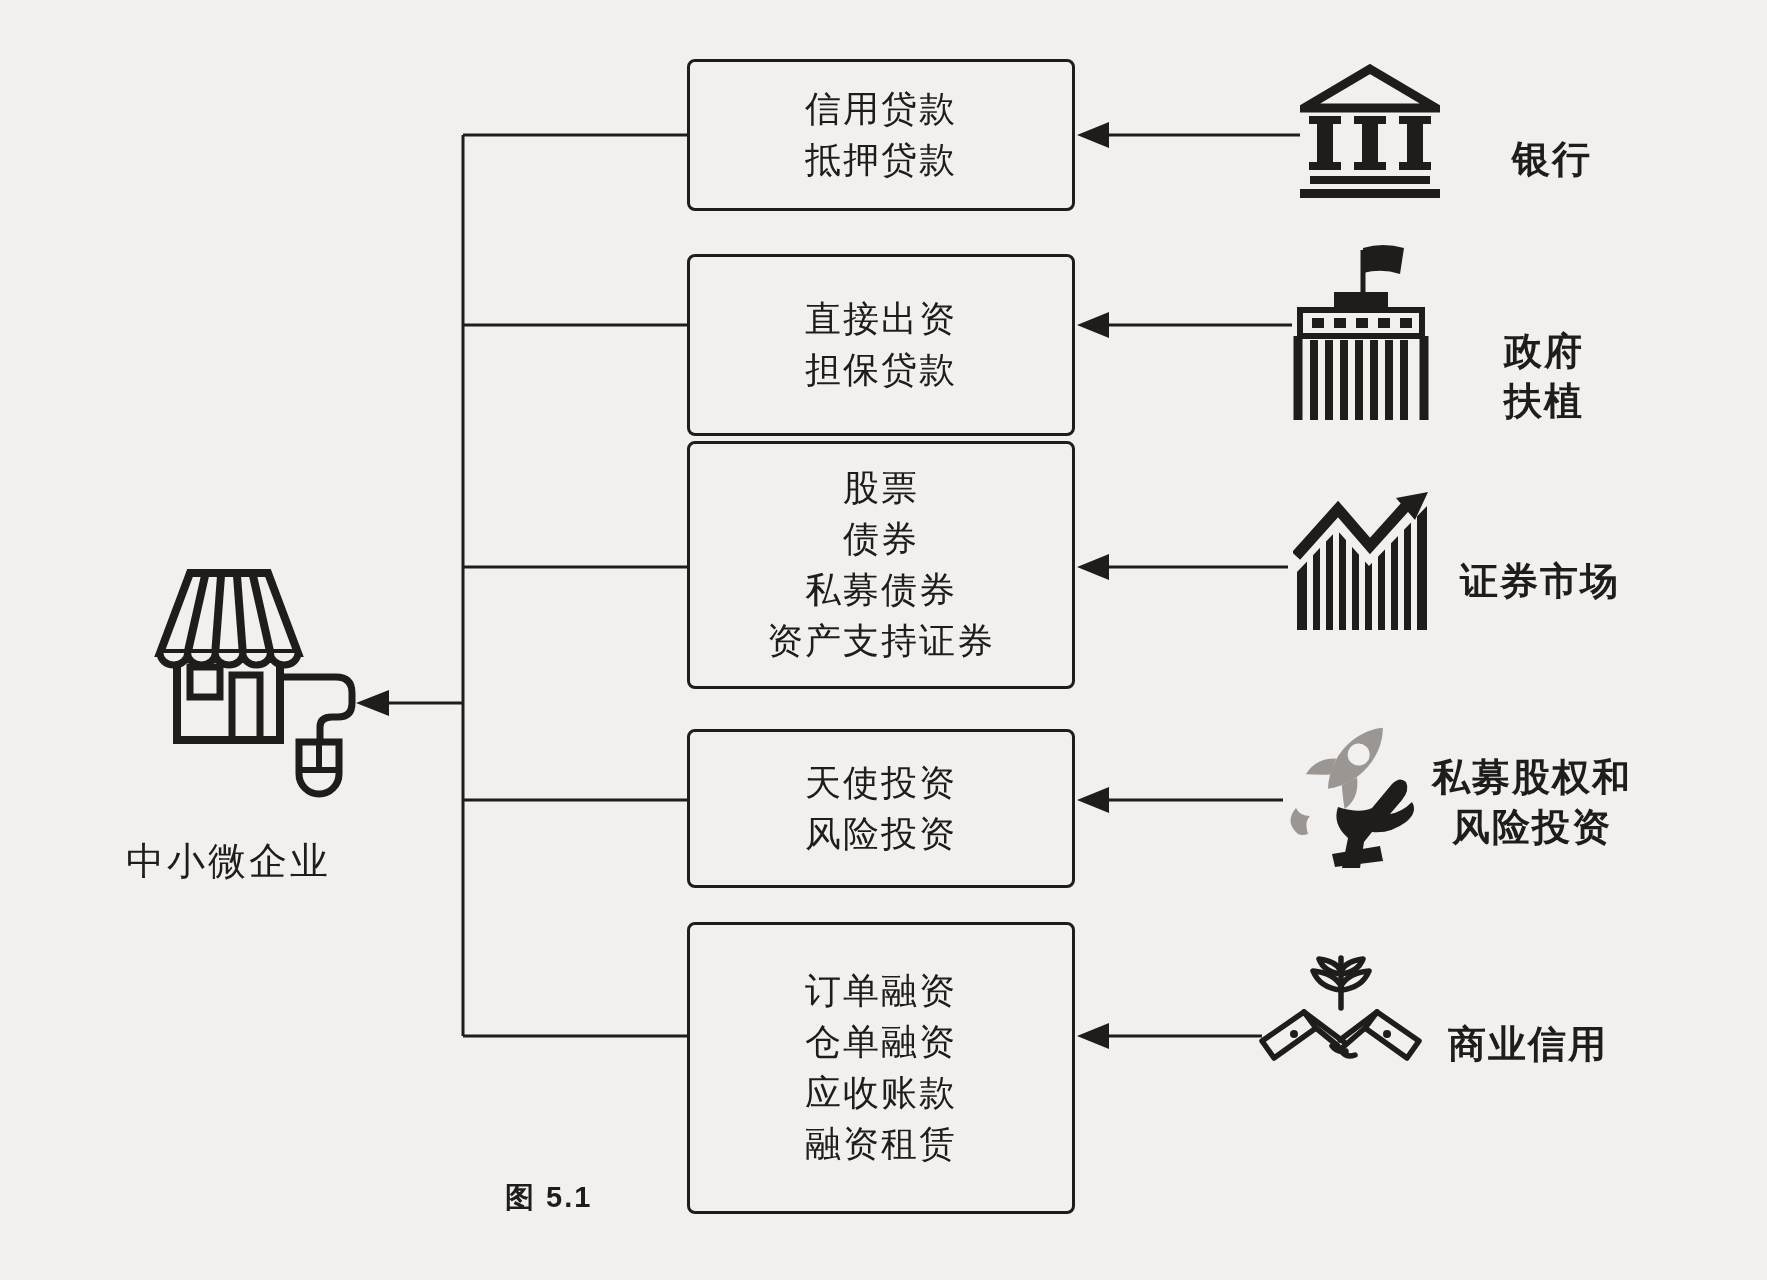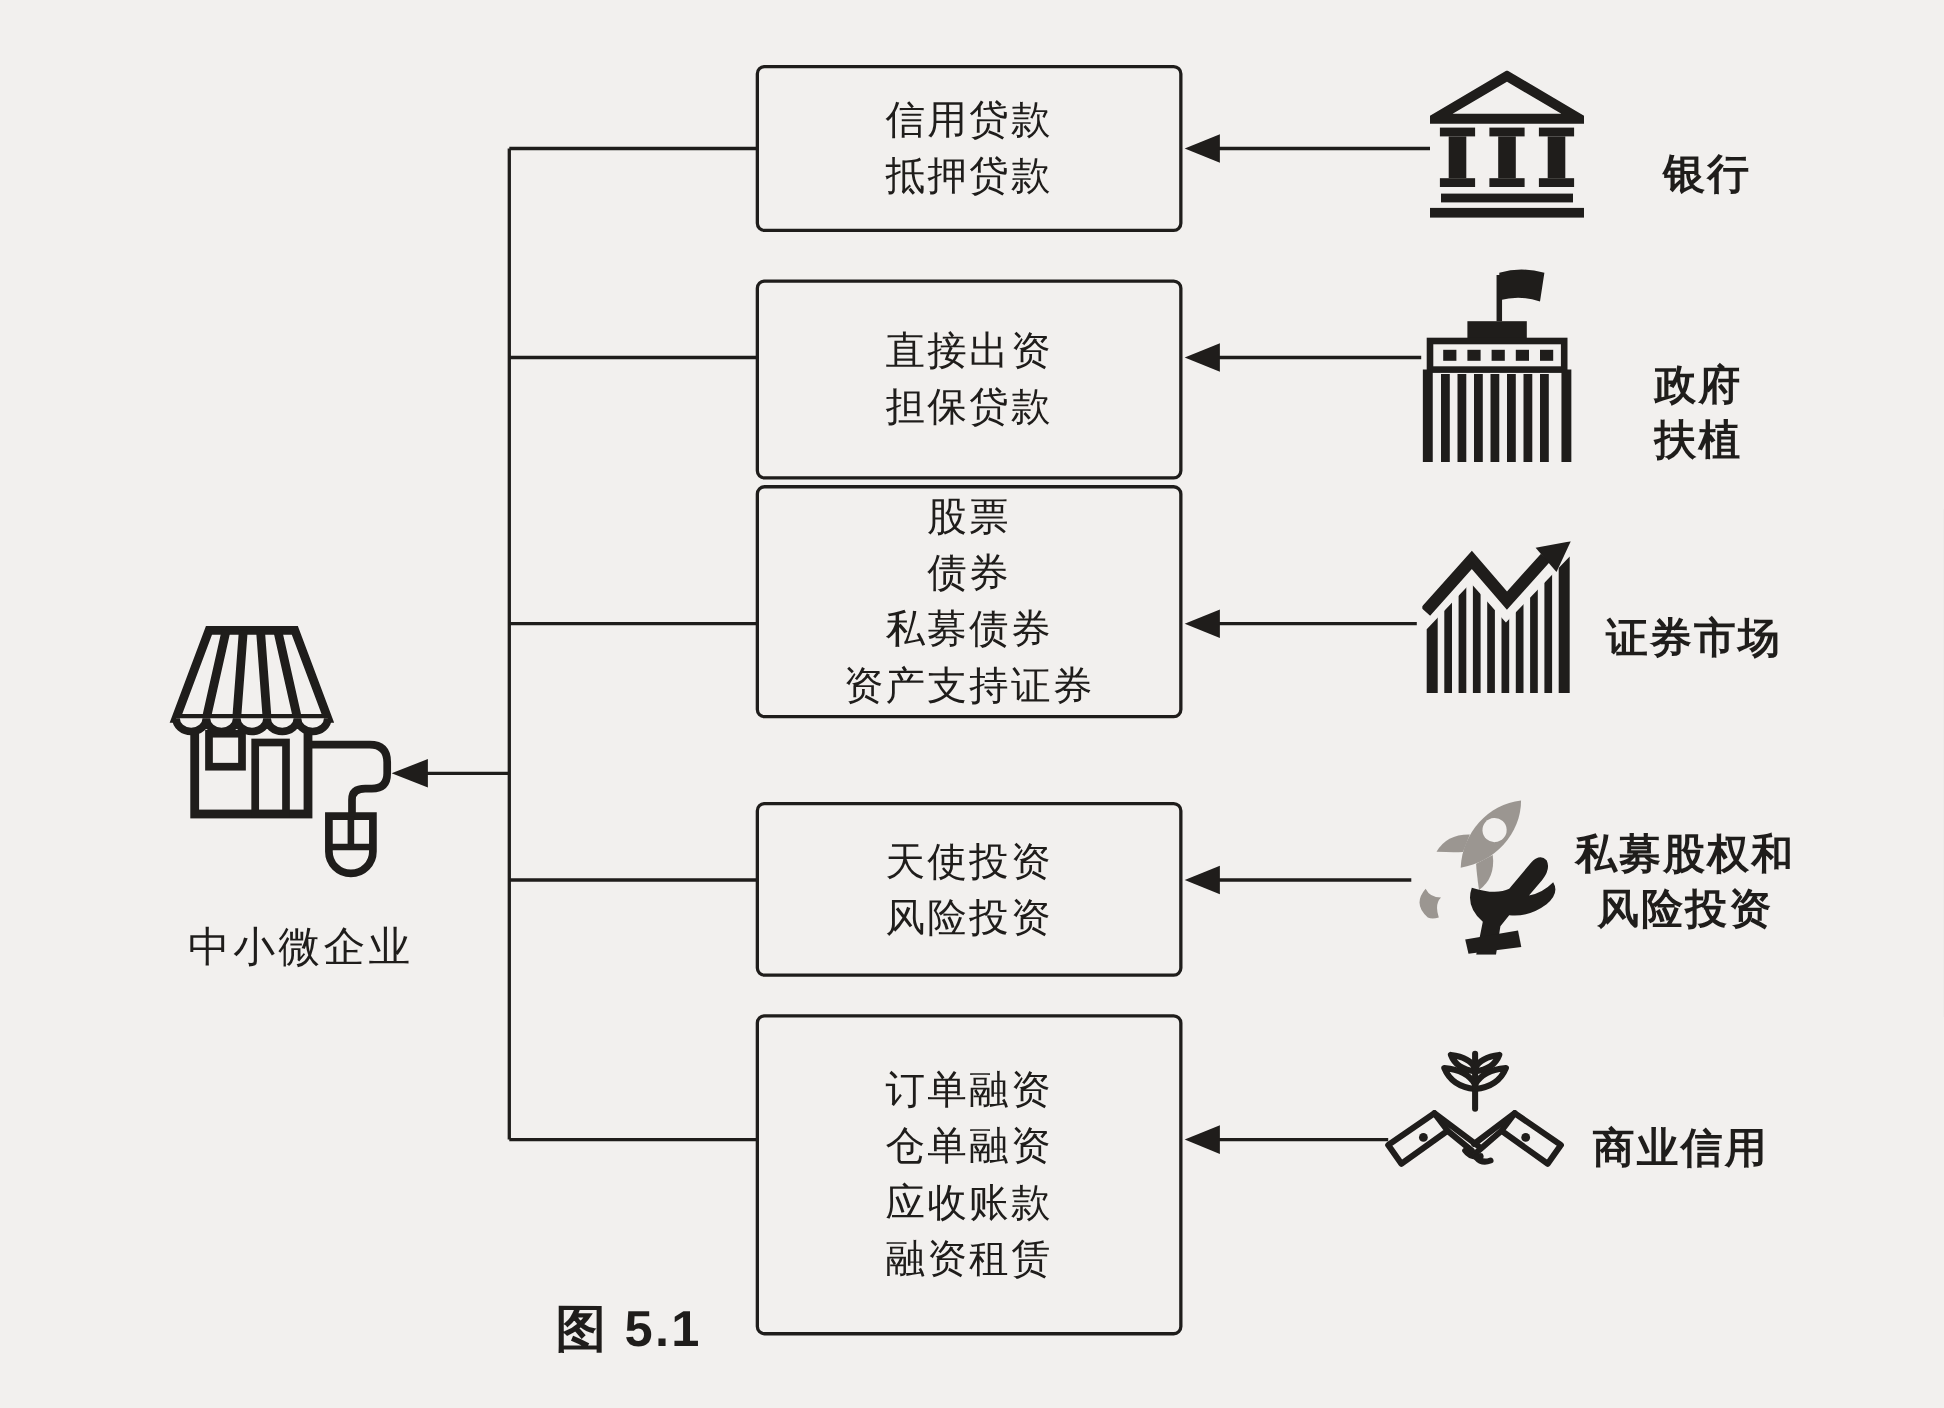--- a/index.html
+++ b/index.html
@@ -11,21 +11,21 @@
   .wires{position:absolute;left:0;top:0;}
   
   .box{
     position:absolute;left:687px;width:388px;box-sizing:border-box;
     border:3.5px solid #1f1d1b;border-radius:8px;background:#f2f0ee;
     display:flex;flex-direction:column;align-items:center;justify-content:center;
     font-size:36px;line-height:51px;letter-spacing:2px;text-align:center;
   }
   .box1{top:59px;height:152px}
   .box2{top:254px;height:182px}
-  .box3{top:441px;height:212px}
+  .box3{top:441px;height:248px}
   .box4{top:729px;height:159px}
   .box5{top:922px;height:292px}
   
   .src{position:absolute;}
   .src1{left:1300px;top:64px}
   .src2{left:1288px;top:240px}
   .src3{left:1293px;top:492px}
   .src4{left:1286px;top:710px}
   .src5{left:1258px;top:946px}
   
@@ -35,28 +35,28 @@
     font-weight:bold;
   }
   .lab1{left:1512px;top:134px}
   .lab2{left:1504px;top:326px}
   .lab3{left:1460px;top:556px}
   .lab4{left:1432px;top:752px}
   .lab5{left:1448px;top:1019px}
   
   .enterprise{position:absolute;left:140px;top:556px;width:250px;}
   .ent-label{
-    position:absolute;left:126px;top:836px;width:250px;text-align:right;
+    position:absolute;left:126px;top:836px;width:250px;text-align:left;
     font-size:38px;letter-spacing:3px;white-space:nowrap;
   }
   
   .caption{
     position:absolute;left:505px;top:1178px;display:flex;gap:36px;
     font-family:"Liberation Sans","DejaVu Sans",sans-serif;font-weight:700;
-    font-size:46px;letter-spacing:2px;white-space:nowrap;
+    font-size:29px;letter-spacing:2px;white-space:nowrap;
   }
 </style>
 </head>
 <body>
 
 <div class="stage">
 
   <svg class="wires" width="1767" height="1280" viewBox="0 0 1767 1280">
     <g stroke="#1f1d1b" stroke-width="3" fill="none">
       <line x1="463" y1="135" x2="463" y2="1036"></line>

